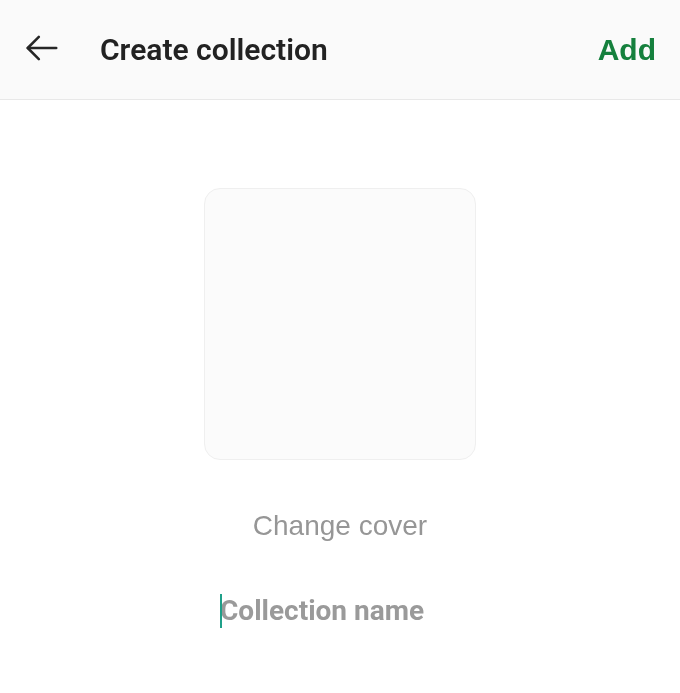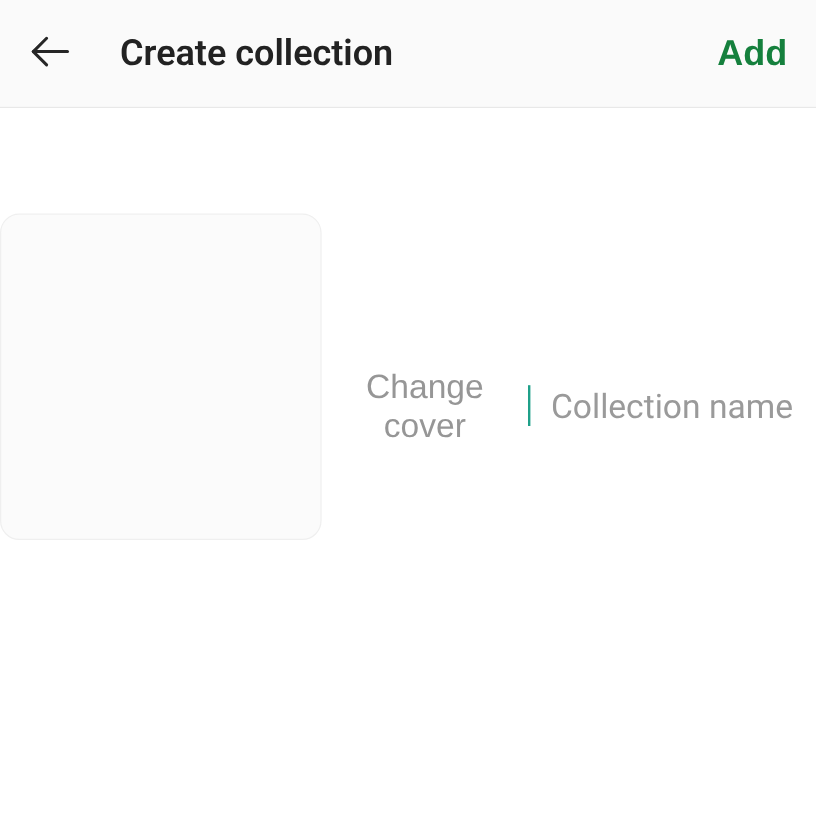--- a/index.html
+++ b/index.html
@@ -10,21 +10,21 @@
     body {
       font-family: -apple-system, BlinkMacSystemFont, "Segoe UI", Roboto, Helvetica, Arial, sans-serif;
       background: #ffffff;
       width: 680px;
       height: 693px;
       overflow: hidden;
     }
     .header {
       display: flex;
       align-items: center;
-      height: 90px;
+      height: 100px;
       padding: 0 20px;
       background: #fafafa;
       border-bottom: 1px solid #e8e8e8;
     }
     .back-button {
       width: 44px;
       height: 44px;
       display: flex;
       align-items: center;
       justify-content: center;
@@ -47,21 +47,21 @@
       font-size: 30px;
       font-weight: 600;
       color: #15803d;
       cursor: pointer;
       background: none;
       border: none;
       padding: 8px 4px;
     }
     .content {
       display: flex;
-      flex-direction: row;
+      flex-direction: column;
       align-items: center;
       padding-top: 88px;
     }
     .cover-placeholder {
       width: 272px;
       height: 272px;
       background: #fbfbfb;
       border: 1px solid #efefef;
       border-radius: 16px;
       cursor: pointer;
@@ -77,25 +77,25 @@
     }
     .name-input-wrapper {
       margin-top: 48px;
       position: relative;
       display: flex;
       align-items: center;
       justify-content: center;
     }
     .name-input {
       font-size: 28px;
-      font-weight: 400;
+      font-weight: 700;
       color: #222222;
       border: none;
       outline: none;
-      text-align: center;
+      text-align: left;
       width: 240px;
       background: transparent;
       padding: 4px 0;
       font-family: inherit;
     }
     .name-input::placeholder {
       color: #9a9a9a;
     }
     .caret {
       position: absolute;

